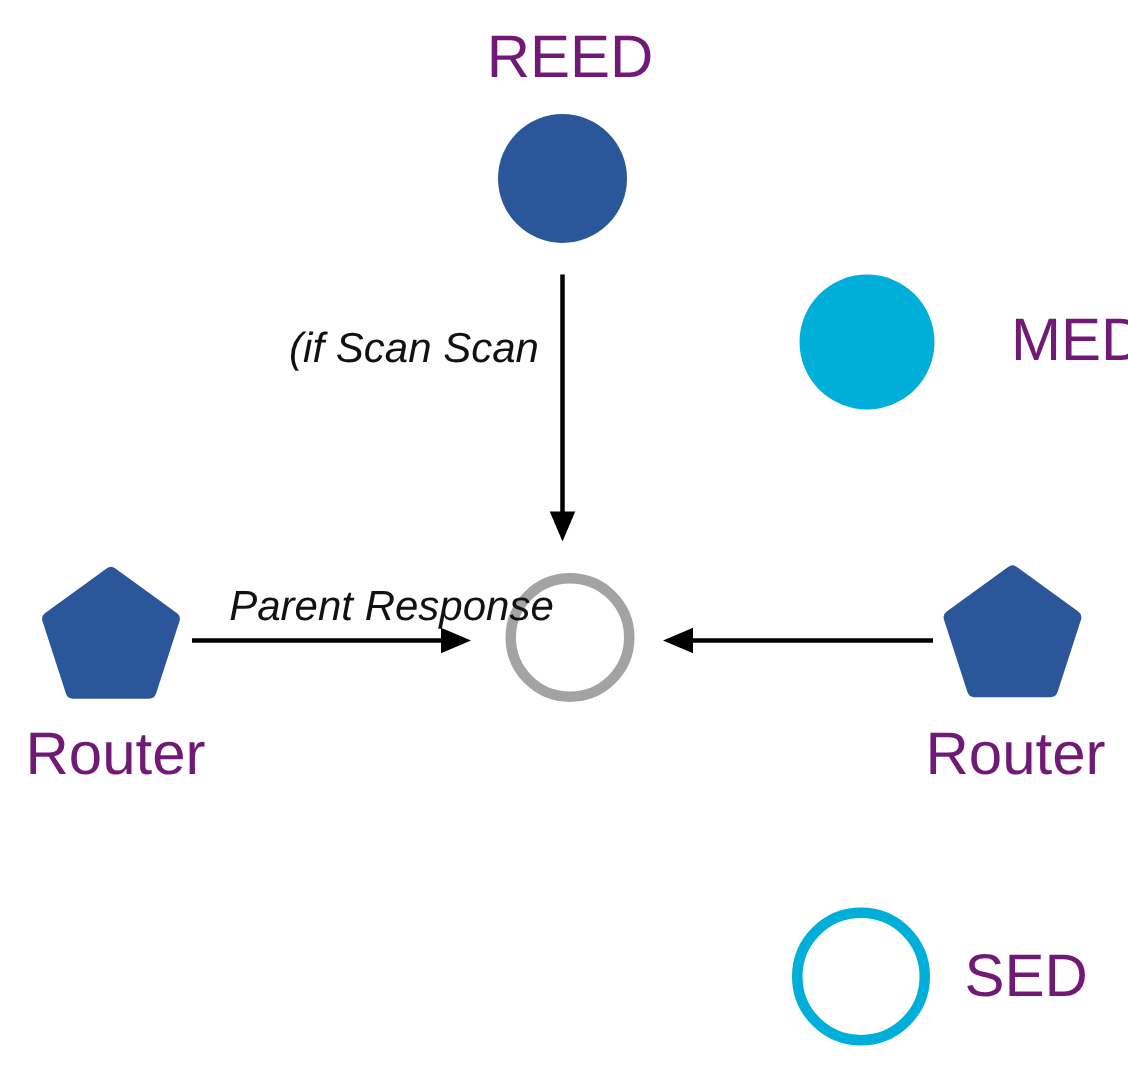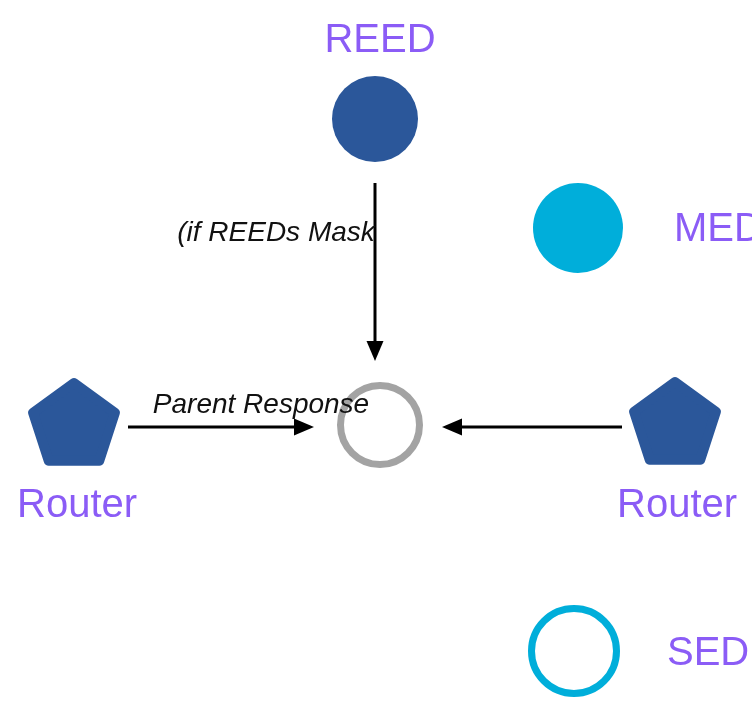--- a/index.html
+++ b/index.html
@@ -23,21 +23,21 @@
   .fill-blue   { fill: var(--node-blue); }
   .pent        { fill: var(--node-blue); stroke: var(--node-blue); stroke-width: 10; stroke-linejoin: round; }
   .fill-cyan   { fill: var(--node-cyan); }
   .outline-gray{ fill: #ffffff; stroke: var(--outline-gray); stroke-width: 7; }
   .outline-cyan{ fill: #ffffff; stroke: var(--node-cyan); stroke-width: 7; }
   .arrow-line  { stroke: var(--arrow-black); stroke-width: 3; fill: none; }
   .arrow-head  { fill: var(--arrow-black); }
 
   .label {
     position: absolute;
-    color: #8b5cf6;
+    color: #701a75;
     font-size: 40px;
     line-height: 1.1;
     white-space: nowrap;
   }
   .label.centered { transform: translateX(-50%); }
   .note {
     position: absolute;
     color: #111111;
     font-style: italic;
     font-size: 28px;
@@ -79,25 +79,25 @@
     <g>
       <line class="arrow-line" x1="622" y1="427" x2="459" y2="427"></line>
       <polygon class="arrow-head" points="442,427 462,418.5 462,435.5"></polygon>
     </g>
   </svg>
 
   <div class="label centered" style="left:380px; top:16px;">REED</div>
 
   <div class="label" style="left:636px; top:205px;margin-left:38px;">MED</div>
 
-  <div class="label" style="left:643px; top:629px;margin-left:24px;">SED</div>
+  <div class="label" style="left:643px; top:629px;">SED</div>
 
   <div class="label" style="left:17px; top:481px;">Router</div>
 
   <div class="label" style="left:617px; top:481px;">Router</div>
 
   <div class="note" style="left:276px; top:214px;">
-    <span>(if REEDs Mask</span><br>
+    <span>(if Scan Scan</span><br>
   </div>
 
   <div class="note" style="left:221px; top:386px;margin-left:40px;">Parent Response</div>
 
 </div>
 
 </body></html>

